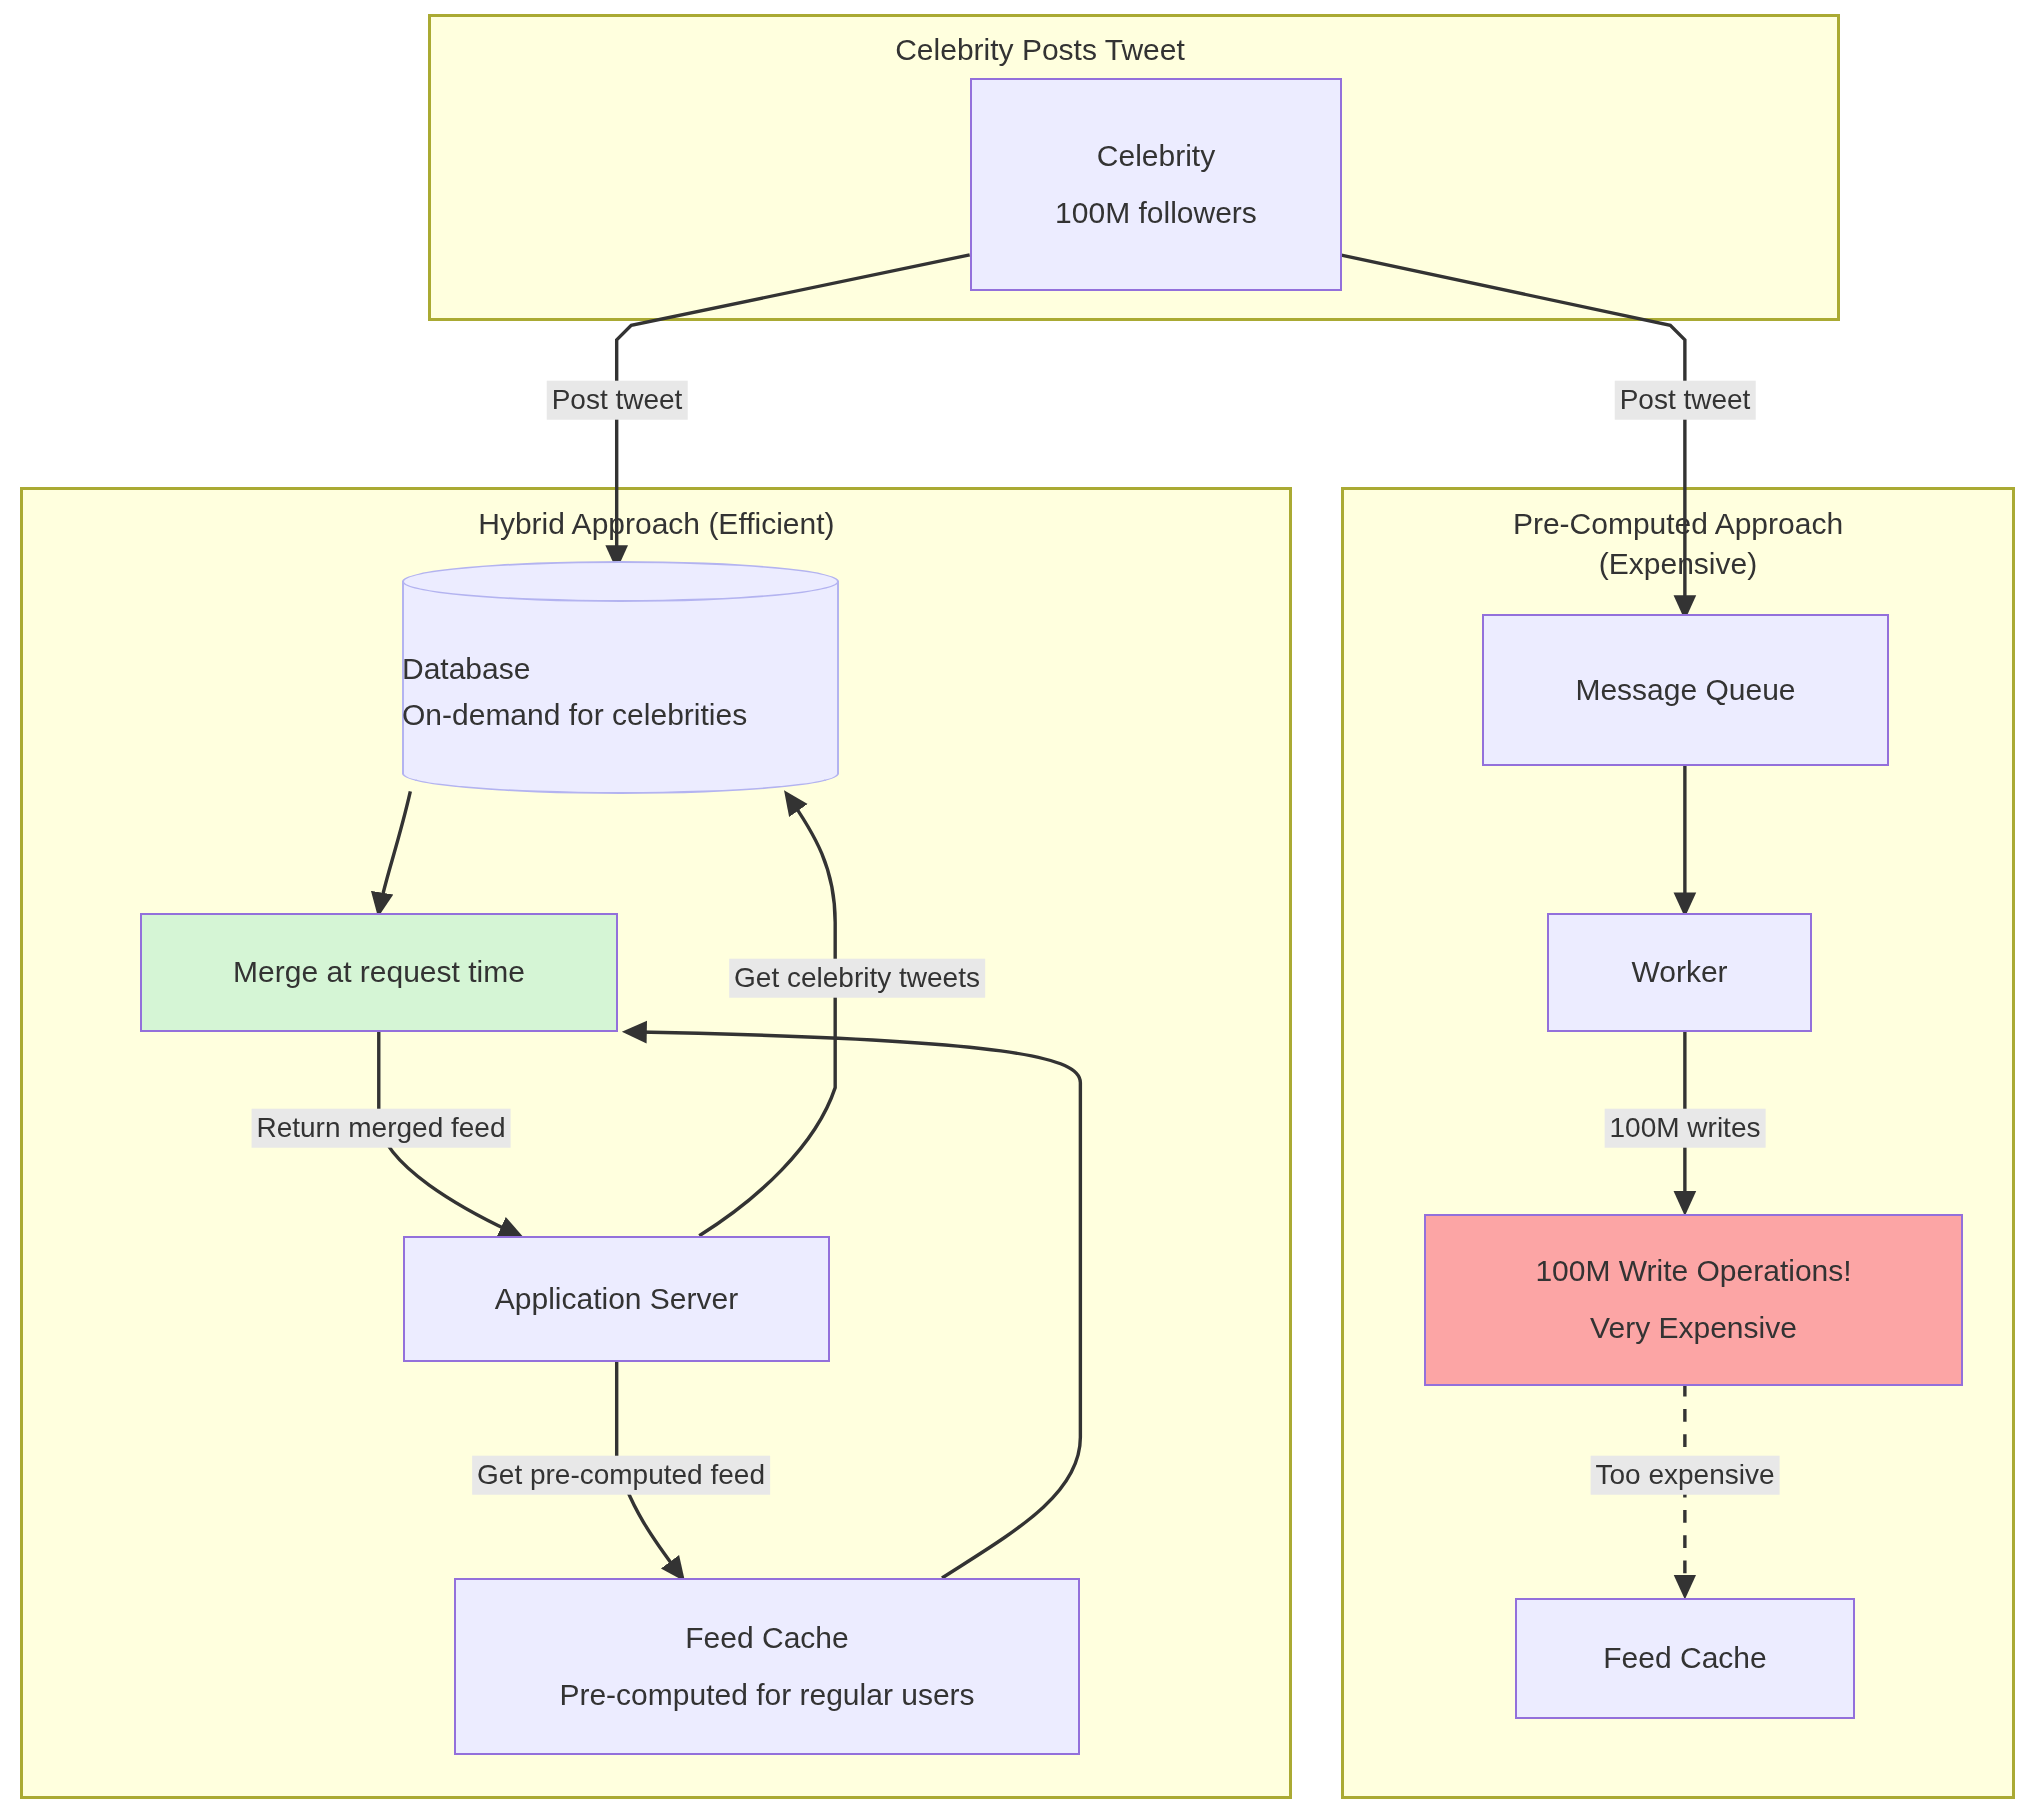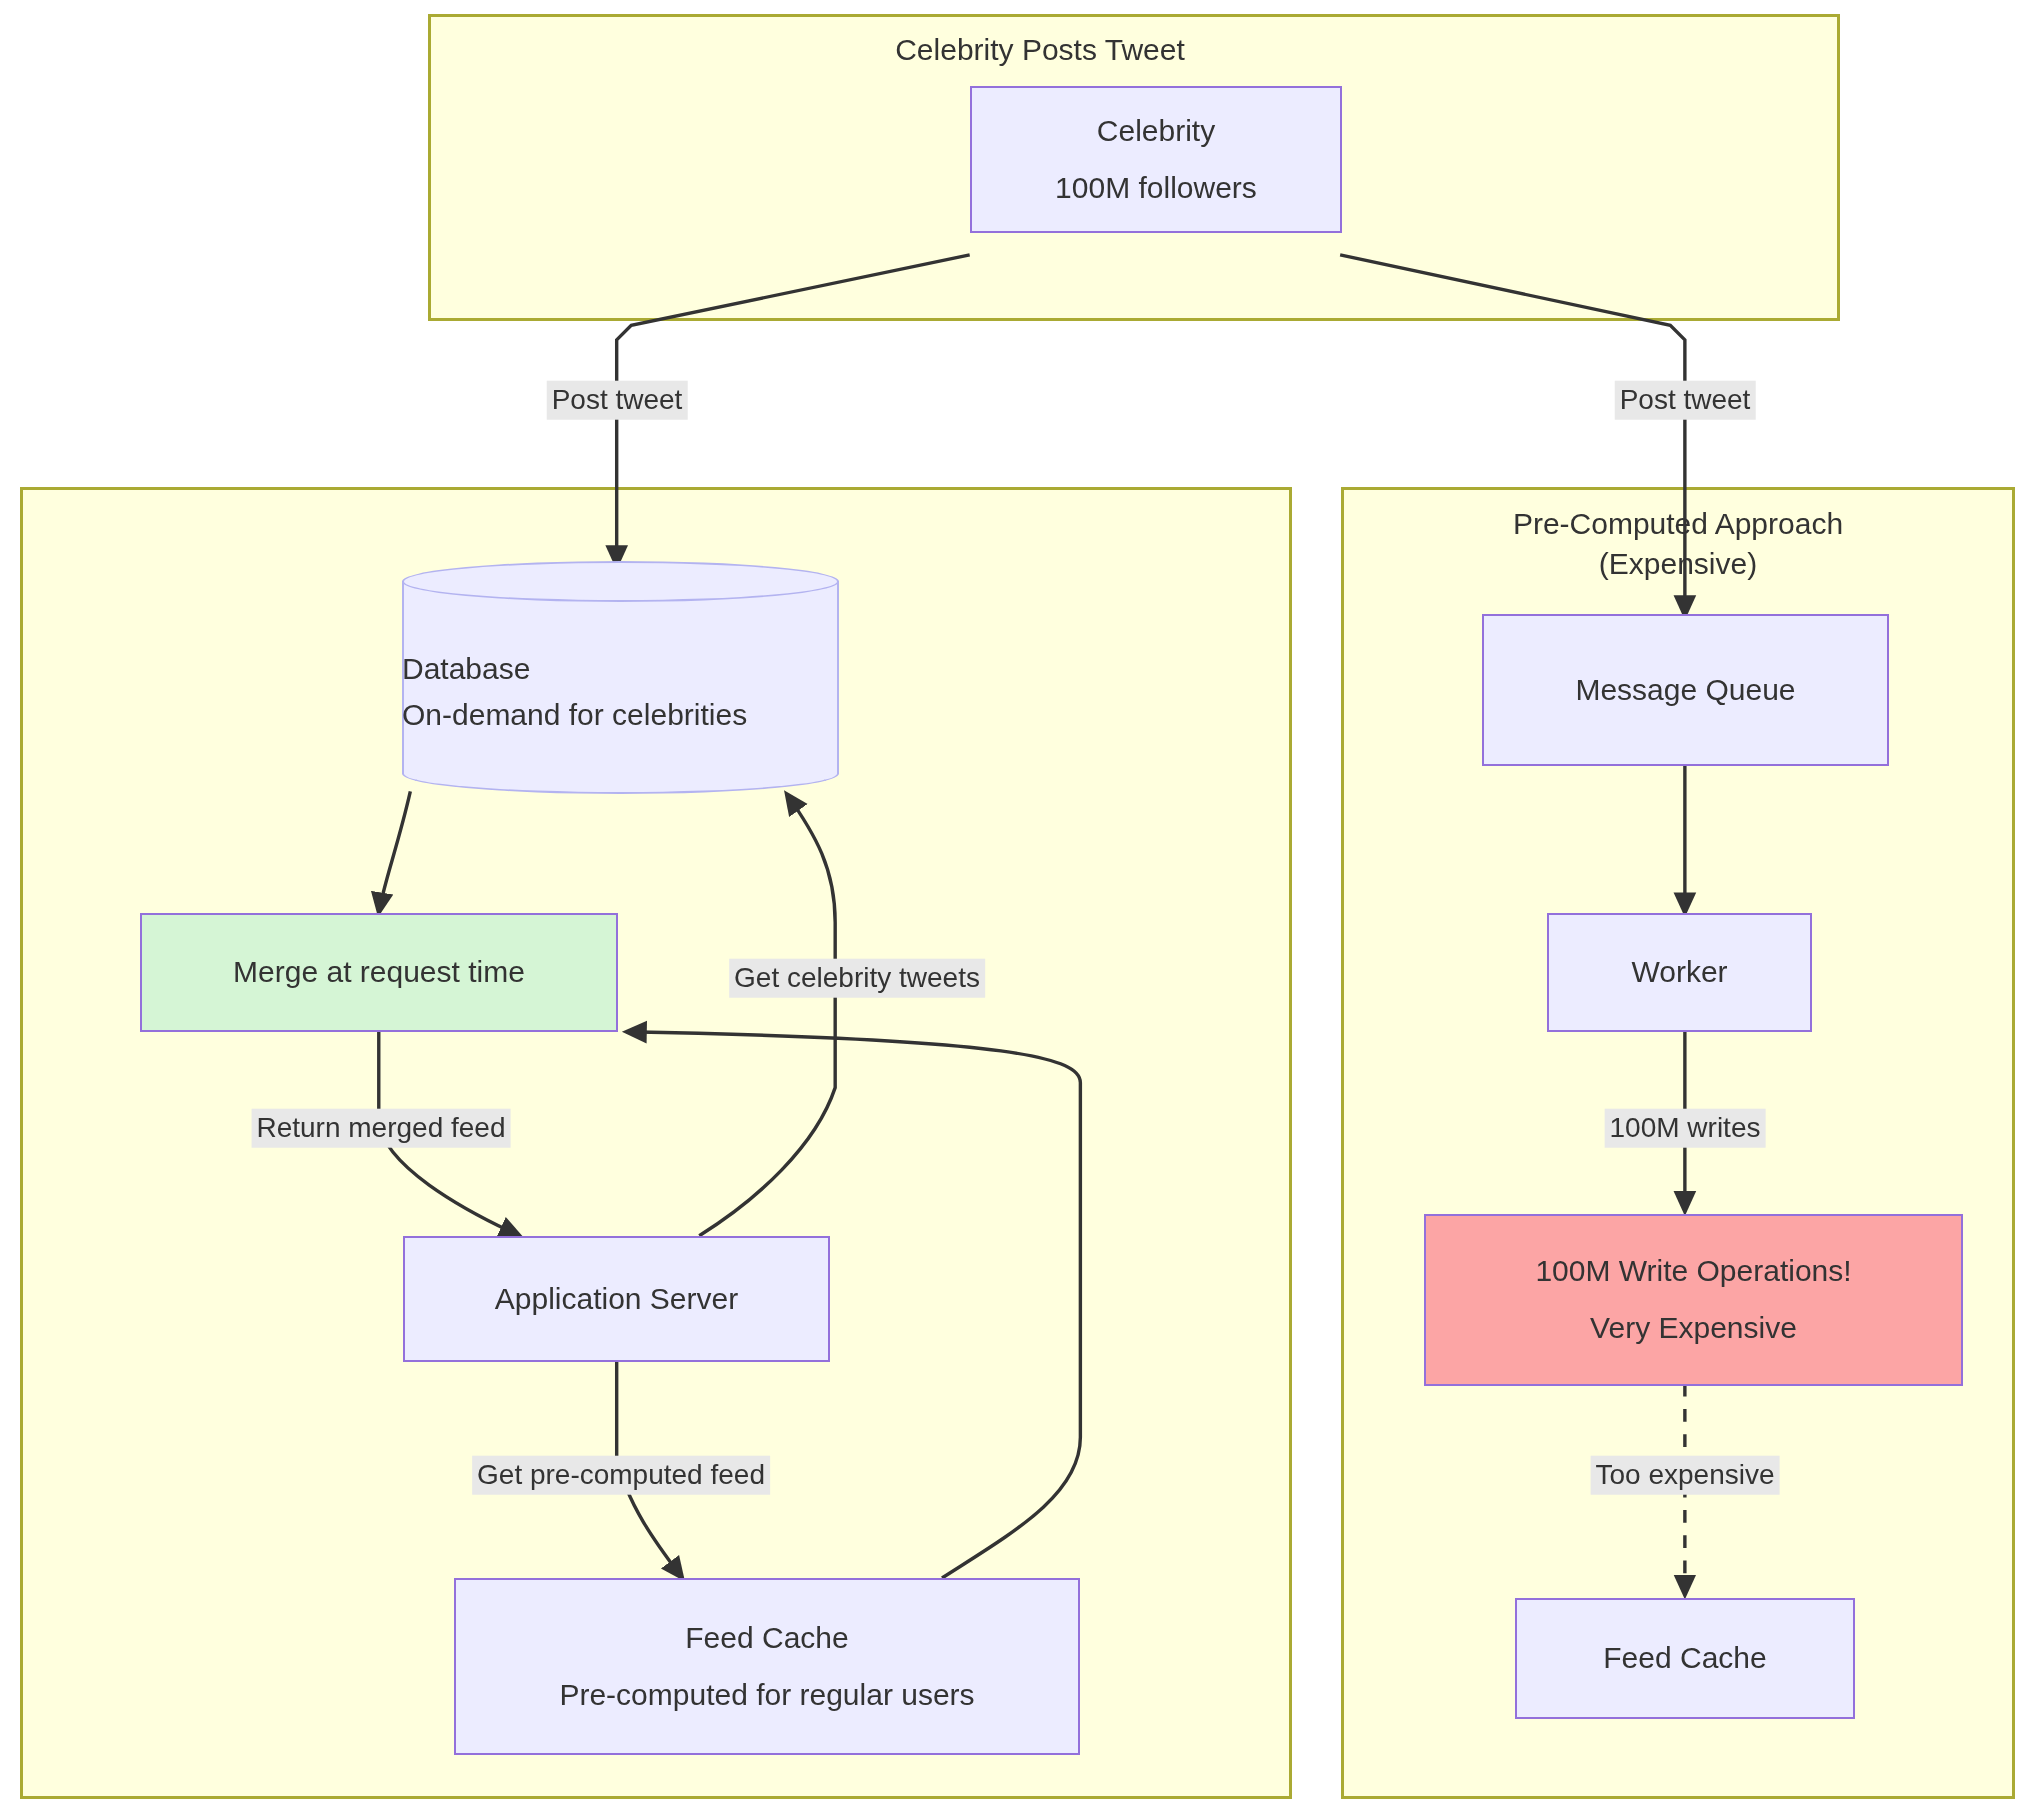--- a/index.html
+++ b/index.html
@@ -146,25 +146,26 @@
       <path d="M 3470 1520 L 3470 1880" marker-end="url(#arrow)"></path>
 
       <path d="M 3470 2125 L 3470 2495" marker-end="url(#arrow)"></path>
 
       <path d="M 3470 2850 L 3470 3285" stroke-dasharray="26 26" marker-end="url(#arrow)"></path>
     </g>
   </svg>
 
   <div class="cluster-title" style="left:428px; top:30px; width:1224px;">Celebrity Posts Tweet</div>
 
+  <div class="cluster-title" style="left:20.4px; top:504px; width:1272px;">Hybrid Approach (Efficient)</div>
 
   <div class="cluster-title" style="left:1341px; top:504px; width:674px;">Pre-Computed Approach
 (Expensive)</div>
 
-  <div class="node" style="left:970px; top:78px; width:372px; height:147px;margin-top:8px;">
+  <div class="node" style="left:970px; top:78px; width:372px; height:213px;">
     <div>Celebrity</div>
     <div class="line2">100M followers</div>
   </div>
 
   <div class="cyl" style="left:402px; top:561px; width:437px; height:233px;">
     <div class="cyl-body"></div>
     <div class="cyl-top"></div>
     <div class="cyl-label" style="padding-top:29px;">
       <div>Database</div>
       <div class="line2">On-demand for celebrities</div>

